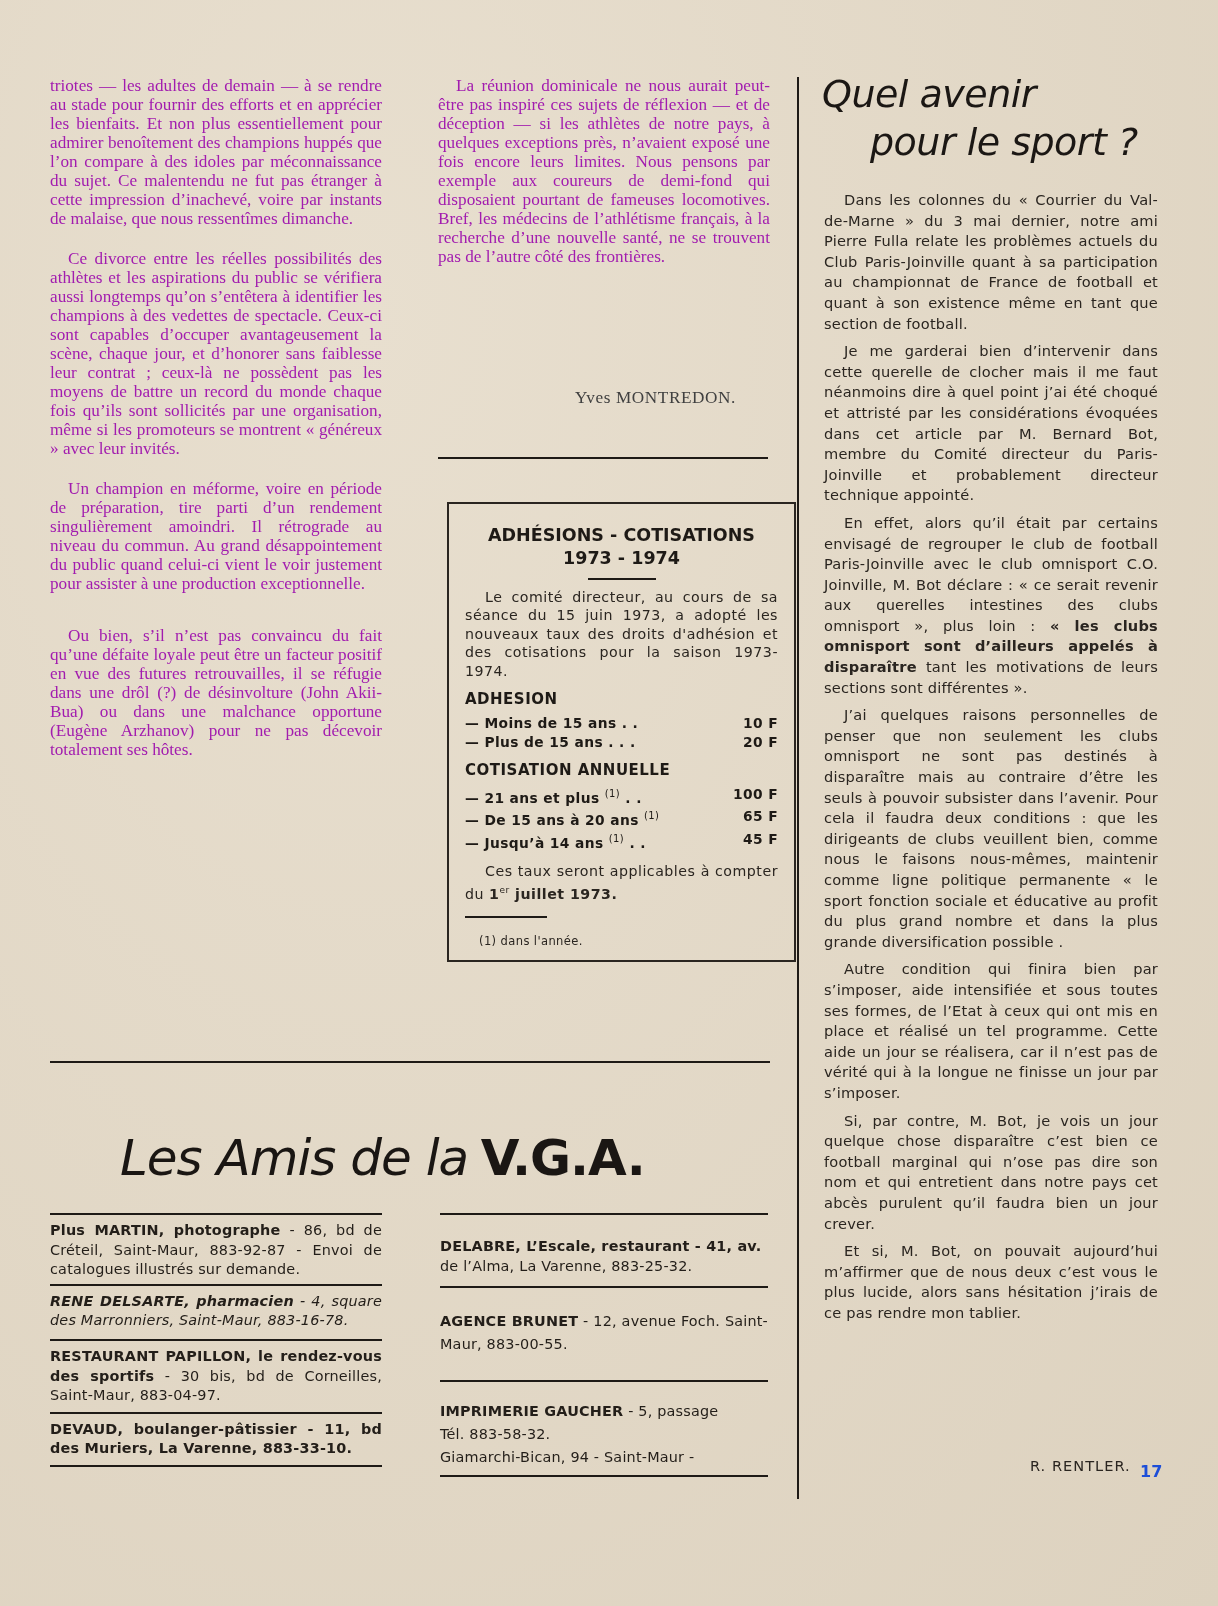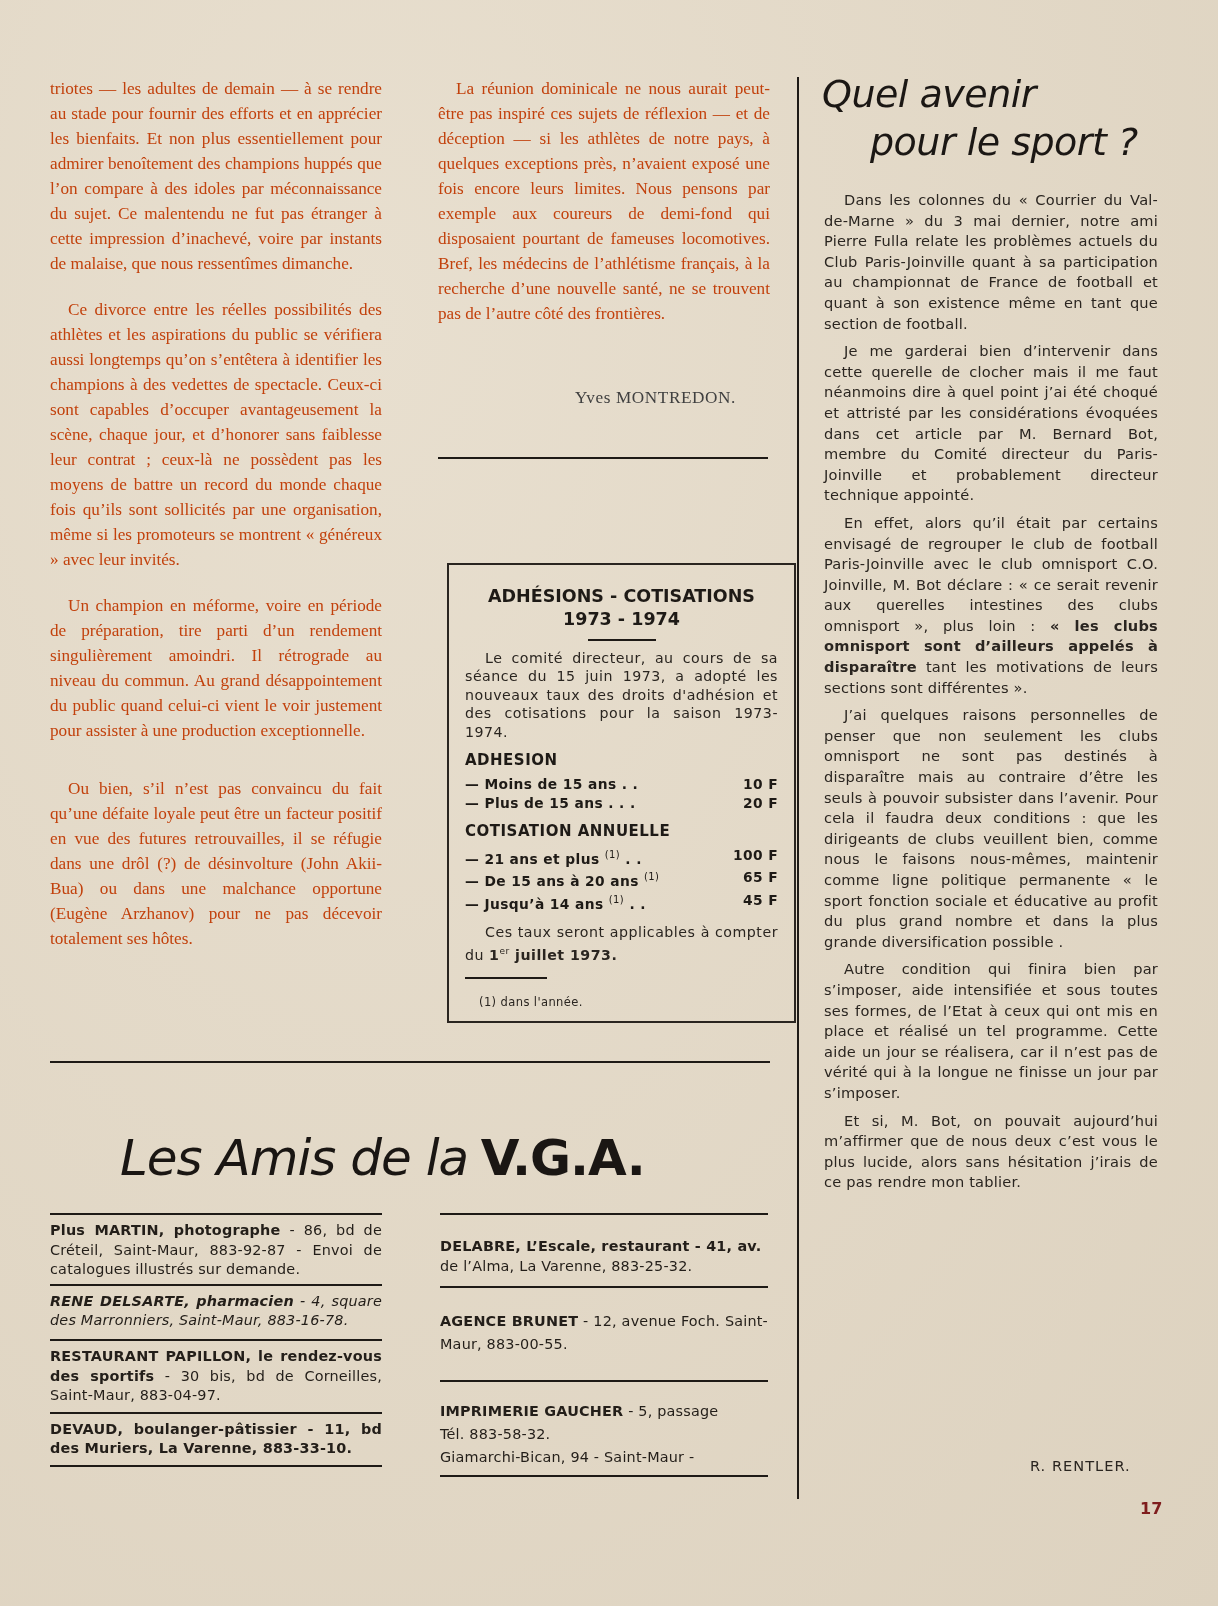--- a/index.html
+++ b/index.html
@@ -7,38 +7,38 @@
     width:1218px; height:1606px; position:relative; overflow:hidden;
     background:#e3d9c8;
     background-image: radial-gradient(ellipse at 30% 20%, #e8dfcf 0%, #ddd2bf 100%);
     color:#1e1a16;
   }
   .serif { font-family:"Liberation Serif","DejaVu Serif",serif; }
   .sans { font-family:"DejaVu Sans","Liberation Sans",sans-serif; }
   .col { position:absolute; }
   .serif-p {
     font-family:"Liberation Serif","DejaVu Serif",serif;
-    font-size:17.2px; line-height:25px; text-align:justify; margin:0;
-    color:#c2410c;
+    font-size:17.2px; line-height:19px; text-align:justify; margin:0;
+    color:#a21caf;
   }
   .serif-p.indent { text-indent:18px; }
   .sans-p {
     font-family:"DejaVu Sans","Liberation Sans",sans-serif;
     font-size:14.6px; line-height:20.6px; text-align:justify; margin:0;
     color:#2a2520; letter-spacing:0.2px;
   }
   .sans-p.indent { text-indent:20px; }
   .rule { position:absolute; background:#1e1a16; }
   .headline {
     position:absolute; font-family:"DejaVu Sans","Liberation Sans",sans-serif;
     font-style:italic; font-weight:normal; font-size:38px; color:#1b1714; line-height:44px;
     letter-spacing:-0.5px;
   }
   .box {
-    position:absolute; left:447px; top:563px; width:349px; height:460px;
+    position:absolute; left:447px; top:502px; width:349px; height:460px;
     border:2px solid #2a2520; box-sizing:border-box;
   }
   .box-title {
     font-family:"DejaVu Sans","Liberation Sans",sans-serif; font-weight:bold;
     font-size:17.5px; text-align:center; line-height:23px; color:#1e1a16; margin-top:20px;
   }
   .box-body { padding:0 16px 0 16px; }
   .box-sub { font-family:"DejaVu Sans","Liberation Sans",sans-serif; font-weight:bold; font-size:15px; text-align:left; margin:10px 0 6px 0; letter-spacing:0.5px; }
   .rate-row { display:flex; justify-content:space-between; font-family:"DejaVu Sans","Liberation Sans",sans-serif; font-weight:bold; font-size:13.8px; line-height:18.6px; letter-spacing:0.4px; }
   .rate-row sup { font-weight:normal; font-size:10px; }
@@ -111,20 +111,21 @@
 <div class="col" style="left:824px; top:190px; width:334px;">
   <p class="sans-p indent">Dans les colonnes du « Courrier du Val-de-Marne » du 3 mai dernier, notre ami Pierre Fulla relate les problèmes actuels du Club Paris-Joinville quant à sa participation au championnat de France de football et quant à son existence même en tant que section de football.</p>
   <p class="sans-p indent" style="margin-top:7px;">Je me garderai bien d’intervenir dans cette querelle de clocher mais il me faut néanmoins dire à quel point j’ai été choqué et attristé par les considérations évoquées dans cet article par M. Bernard Bot, membre du Comité directeur du Paris-Joinville et probablement directeur technique appointé.</p>
   <p class="sans-p indent" style="margin-top:7px;">
     <span>En effet, alors qu’il était par certains envisagé de regrouper le club de football Paris-Joinville avec le club omnisport C.O. Joinville, M. Bot déclare : « ce serait revenir aux querelles intestines des clubs omnisport », plus loin :</span>
     <b>« les clubs omnisport sont d’ailleurs appelés à disparaître</b>
     <span>tant les motivations de leurs sections sont différentes ».</span>
   </p>
   <p class="sans-p indent" style="margin-top:7px;">J’ai quelques raisons personnelles de penser que non seulement les clubs omnisport ne sont pas destinés à disparaître mais au contraire d’être les seuls à pouvoir subsister dans l’avenir. Pour cela il faudra deux conditions : que les dirigeants de clubs veuillent bien, comme nous le faisons nous-mêmes, maintenir comme ligne politique permanente « le sport fonction sociale et éducative au profit du plus grand nombre et dans la plus grande diversification possible .</p>
   <p class="sans-p indent" style="margin-top:7px;">Autre condition qui finira bien par s’imposer, aide intensifiée et sous toutes ses formes, de l’Etat à ceux qui ont mis en place et réalisé un tel programme. Cette aide un jour se réalisera, car il n’est pas de vérité qui à la longue ne finisse un jour par s’imposer.</p>
+  <p class="sans-p indent" style="margin-top:7px;">Si, par contre, M. Bot, je vois un jour quelque chose disparaître c’est bien ce football marginal qui n’ose pas dire son nom et qui entretient dans notre pays cet abcès purulent qu’il faudra bien un jour crever.</p>
   <p class="sans-p indent" style="margin-top:7px;">Et si, M. Bot, on pouvait aujourd’hui m’affirmer que de nous deux c’est vous le plus lucide, alors sans hésitation j’irais de ce pas rendre mon tablier.</p>
 </div>
 <div class="sig sans" style="left:1030px; top:1457px; font-size:14.6px; letter-spacing:1px; color:#2a2520;">R. RENTLER.</div>
 
 <div class="rule" style="left:50px; top:1061px; width:720px; height:2px;"></div>
 <div style="position:absolute; left:120px; top:1100px; font-size:50px; line-height:60px; color:#1a1613; white-space:nowrap;margin-top:28px;">
   <span class="sans" style="font-style:italic; letter-spacing:-1px;">Les Amis de la</span>
   <span class="sans" style="font-weight:bold; letter-spacing:-1px;">V.G.A.</span>
 </div>
 
@@ -143,13 +144,13 @@
 <div class="col" style="left:440px; top:1213px; width:328px;">
   <div class="rule" style="position:static; height:2px;"></div>
   <p class="ad" style="margin-top:22px;"><b>DELABRE, L’Escale, restaurant - 41, av.</b><br><span>de l’Alma, La Varenne, 883-25-32.</span></p>
   <div class="rule" style="position:static; height:2px; margin-top:10px;"></div>
   <p class="ad" style="margin-top:22px; line-height:23px;"><b>AGENCE BRUNET</b> <span>- 12, avenue Foch. Saint-Maur, 883-00-55.</span></p>
   <div class="rule" style="position:static; height:2px; margin-top:24px;"></div>
   <p class="ad" style="margin-top:18px; line-height:23px;"><b>IMPRIMERIE GAUCHER</b> <span>- 5, passage</span><br><span>Tél. 883-58-32.</span><br><span>Giamarchi-Bican, 94 - Saint-Maur -</span></p>
   <div class="rule" style="position:static; height:2px; margin-top:6px;"></div>
 </div>
 
-<div class="sans" style="position:absolute; left:1140px; top:1499px; font-size:16px; font-weight:bold; color:#7f1d1d;">17</div>
+<div class="sans" style="position:absolute; left:1140px; top:1462px; font-size:16px; font-weight:bold; color:#1d4ed8;">17</div>
 
 </body></html>

